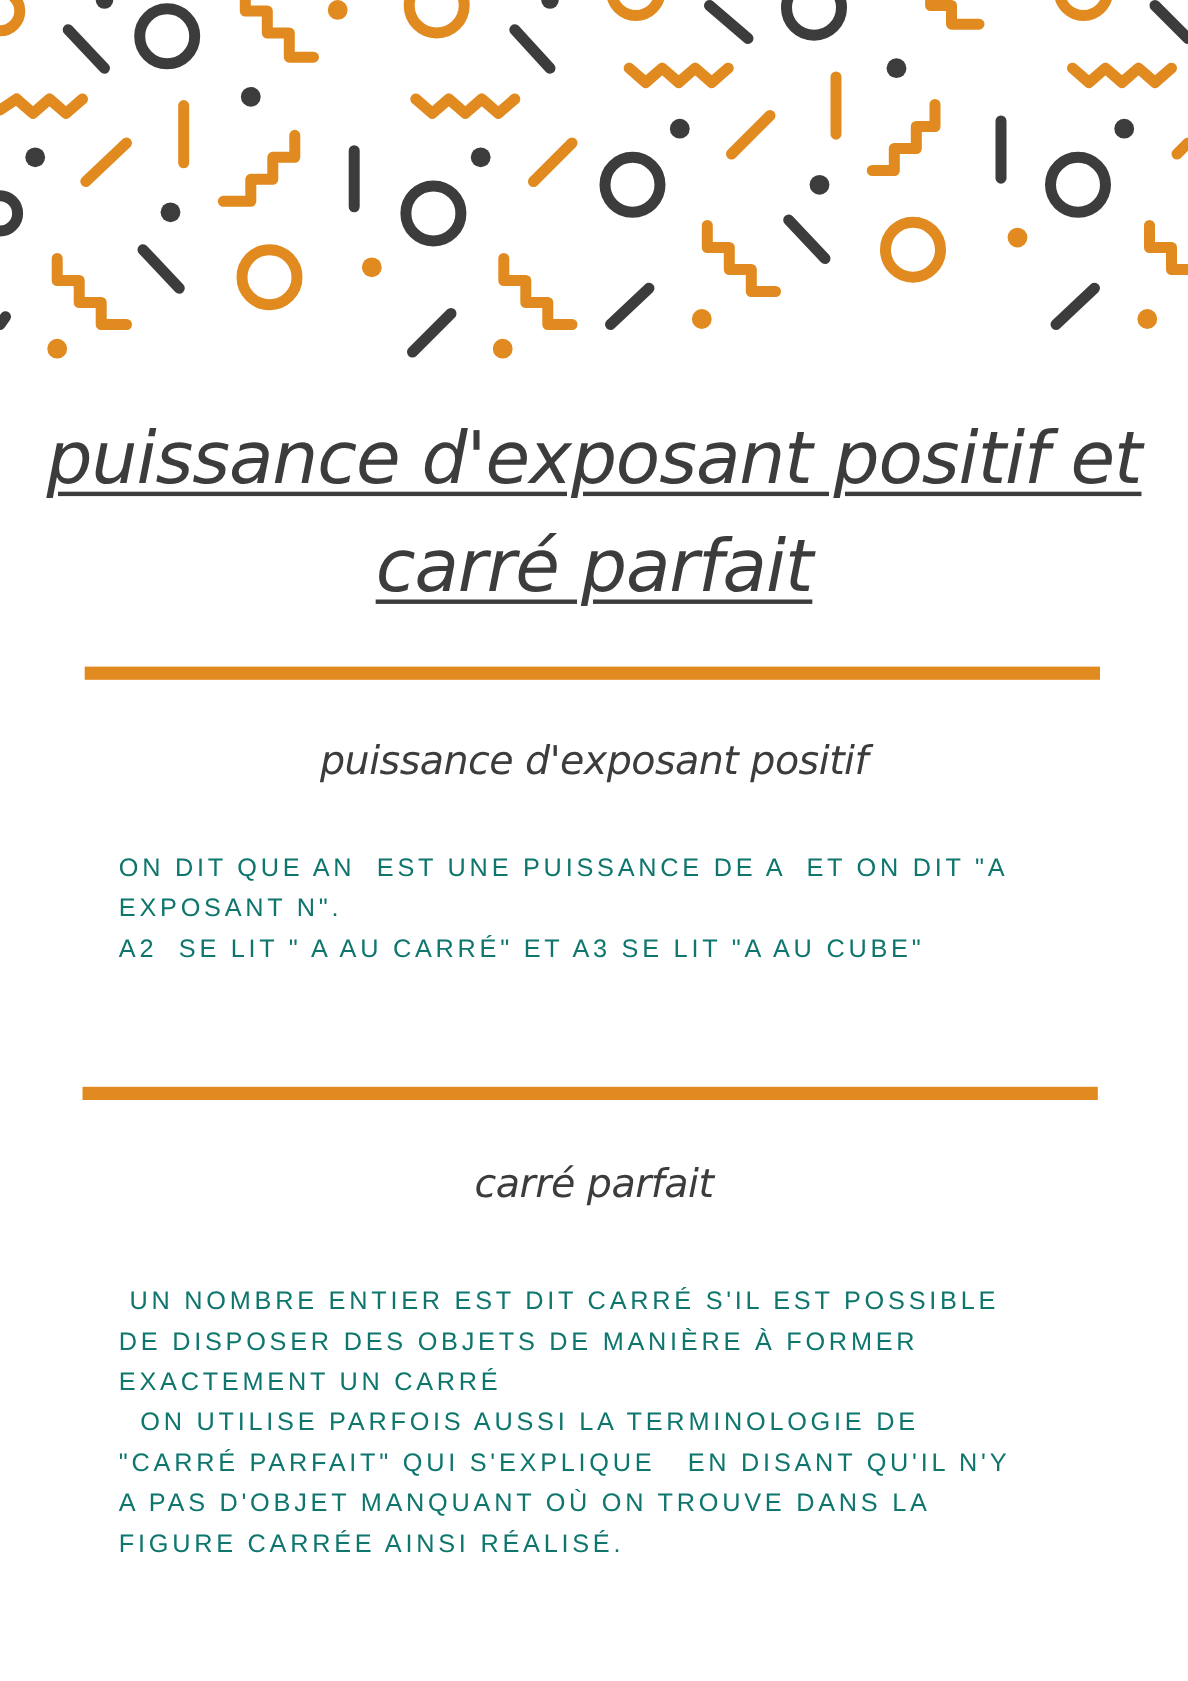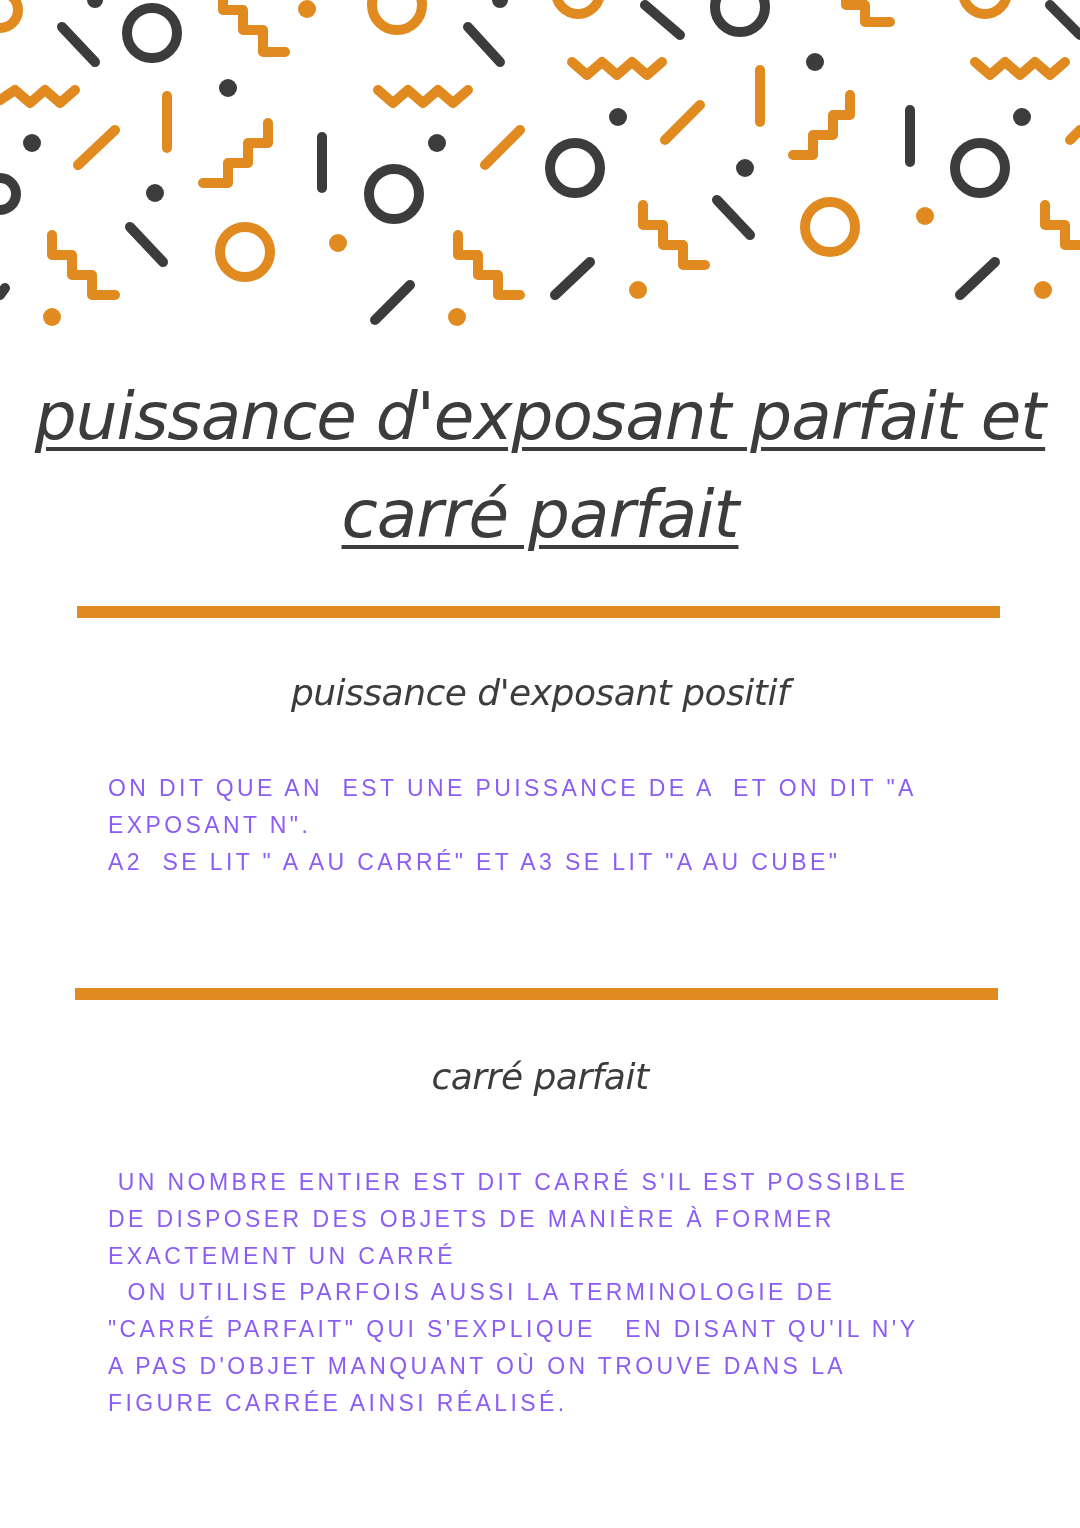--- a/index.html
+++ b/index.html
@@ -2,21 +2,21 @@
 <html><head>
 <meta charset="utf-8">
 <style>
   html, body { margin: 0; padding: 0; background: #ffffff; }
   body { width: 1080px; height: 1528px; position: relative; overflow: hidden; font-family: "DejaVu Sans", sans-serif; color: #3c3c3c; }
   .pattern { position: absolute; left: 0; top: 0; width: 1080px; height: 330px; }
   .title { position: absolute; left: 0; top: 368px; width: 1080px; text-align: center; font-family: "DejaVu Sans", sans-serif; font-style: italic; font-weight: 300; font-size: 66px; line-height: 98px; color: #3c3c3c; }
   .title span { text-decoration: underline; text-decoration-thickness: 4px; text-underline-offset: 8px; letter-spacing: -1px; }
   .divider { position: absolute; height: 12px; background: #e08a1f; }
   .section-title { position: absolute; left: 0; width: 1080px; text-align: center; font-style: italic; font-size: 36px; color: #3c3c3c; font-family: "DejaVu Sans", sans-serif; letter-spacing: -0.5px; }
-  .body-text { position: absolute; left: 108px; width: 880px; font-family: "Liberation Sans", sans-serif; font-size: 23px; line-height: 36.8px; letter-spacing: 3.4px; color: #8b5cf6; white-space: pre; }
+  .body-text { position: absolute; left: 108px; width: 880px; font-family: "Liberation Sans", sans-serif; font-size: 23px; line-height: 36.8px; letter-spacing: 3.4px; color: #0f766e; white-space: pre; }
 </style>
 </head>
 <body>
 
 <svg class="pattern" viewBox="0 0 1080 330" xmlns="http://www.w3.org/2000/svg">
   <g fill="none" stroke-linecap="round" stroke-linejoin="round">
 
     <g stroke="#3c3c3c" stroke-width="10">
       <circle cx="152" cy="33" r="25"></circle>
       <circle cx="394" cy="194" r="25"></circle>
@@ -95,21 +95,21 @@
     <circle cx="338" cy="243" r="9"></circle>
     <circle cx="457" cy="317" r="9"></circle>
     <circle cx="638" cy="290" r="9"></circle>
     <circle cx="925" cy="216" r="9"></circle>
     <circle cx="1043" cy="290" r="9"></circle>
     <circle cx="307" cy="9" r="9"></circle>
   </g>
 </svg>
 
 <div class="title">
-  <div><span> puissance d'exposant parfait et</span></div>
+  <div><span> puissance d'exposant positif et</span></div>
   <div><span>carré parfait</span></div>
 </div>
 
 <div class="divider" style="left:77px; top:606px; width:923px;"></div>
 
 <div class="section-title" style="top:672px;">puissance d'exposant positif</div>
 <div class="body-text" style="top:770px;"><div>ON DIT QUE AN  EST UNE PUISSANCE DE A  ET ON DIT "A</div><div>EXPOSANT N".</div><div>A2  SE LIT " A AU CARRÉ" ET A3 SE LIT "A AU CUBE"</div></div>
 
 <div class="divider" style="left:75px; top:988px; width:923px;"></div>
 

